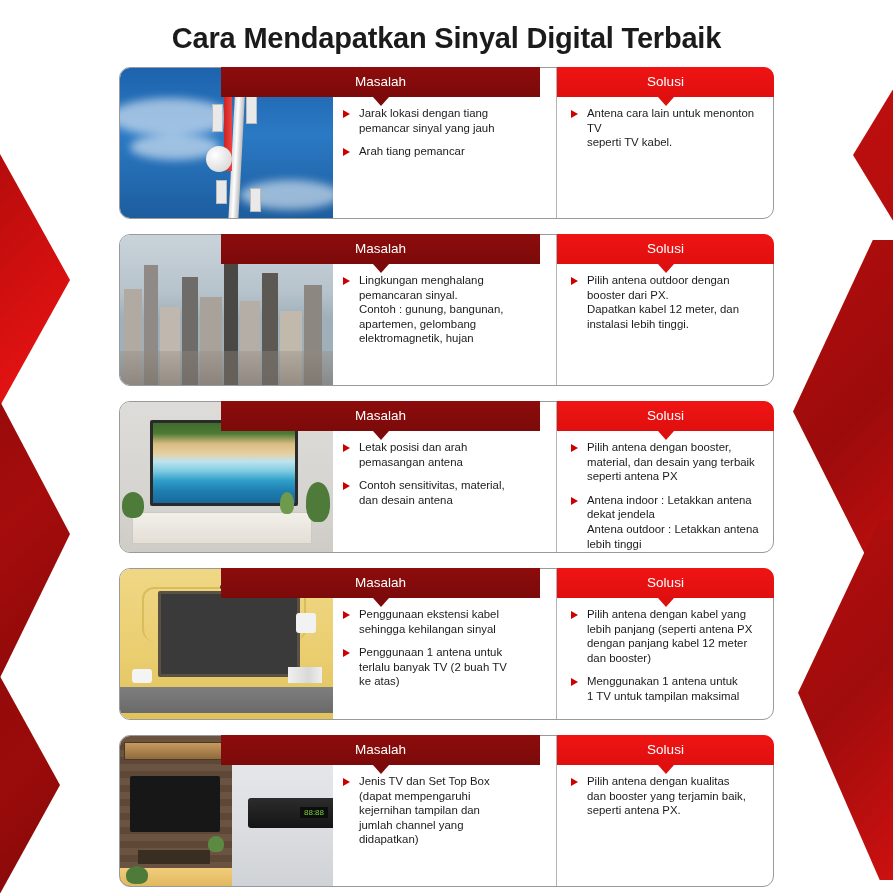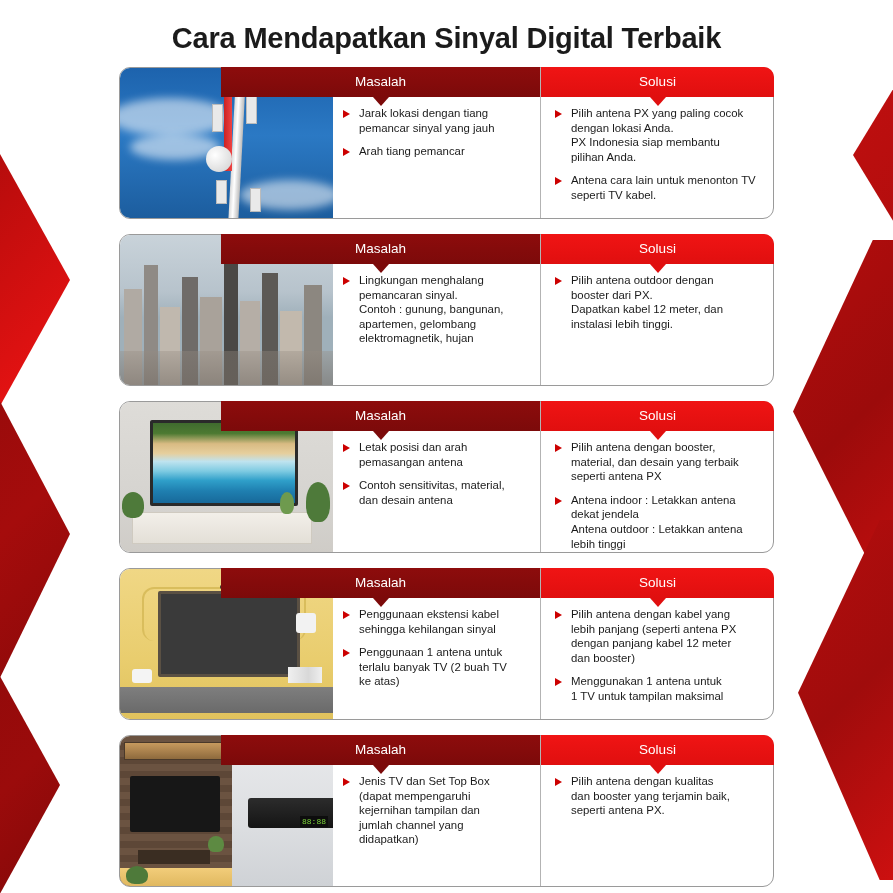--- a/index.html
+++ b/index.html
@@ -97,21 +97,21 @@
   .card-body {
     flex: 1;
     display: flex;
     position: relative;
   }
   .col {
     position: relative;
     box-sizing: border-box;
   }
   .col-problem { width: 207px; }
-  .col-solution { flex: 1; border-left: 1px solid #b3b3b3; }
+  .col-solution { flex: 1; border-left: 1px solid #b3b3b3; margin-left: 16px; }
 
   
   .hdr {
     position: absolute;
     top: -1px;
     height: 30px;
     line-height: 30px;
     text-align: center;
     color: #ffffff;
     font-size: 13.5px;
@@ -242,23 +242,23 @@
   }
   .tv5 {
     position: absolute; left: 10px; top: 40px; width: 90px; height: 56px;
     background: #171717; border-radius: 2px;
   }
   .stb {
     position: absolute; left: 128px; top: 62px; width: 92px; height: 30px;
     background: linear-gradient(180deg,#2c2c2c,#141414); border-radius: 3px;
   }
   .stb-led {
-    position: absolute; left: 52px; top: 18px; width: 28px; height: 11px;
+    position: absolute; left: 52px; top: 9px; width: 28px; height: 11px;
     background: #0d0d0d; color: #7bd23a; font-size: 8px; line-height: 11px;
-    text-align: center; font-family: Liberation Mono, monospace;
+    text-align: center; font-family: Liberation Sans, sans-serif;
   }
   .shelf5 {
     position: absolute; left: 4px; top: 6px; width: 100px; height: 16px;
     background: linear-gradient(180deg,#c79a5e,#8e6a3d); border:1px solid #4a3venue;
   }
 </style>
 </head>
 <body>
 
 <div class="bg-layer">
@@ -294,24 +294,20 @@
         <div class="hdr hdr-problem">Masalah<span class="notch"></span></div>
         <ul class="bullets">
           <li>Jarak lokasi dengan tiang
 pemancar sinyal yang jauh</li>
           <li>Arah tiang pemancar</li>
         </ul>
       </div>
       <div class="col col-solution">
         <div class="hdr hdr-solution">Solusi<span class="notch"></span></div>
         <ul class="bullets">
-          <li>Pilih antena PX yang paling cocok
-dengan lokasi Anda.
-PX Indonesia siap membantu
-pilihan Anda.</li>
           <li>Antena cara lain untuk menonton TV
 seperti TV kabel.</li>
         </ul>
       </div>
     </div>
   </div>
 
   <div class="card">
     <div class="card-photo">
       <div class="scene city-sky">

